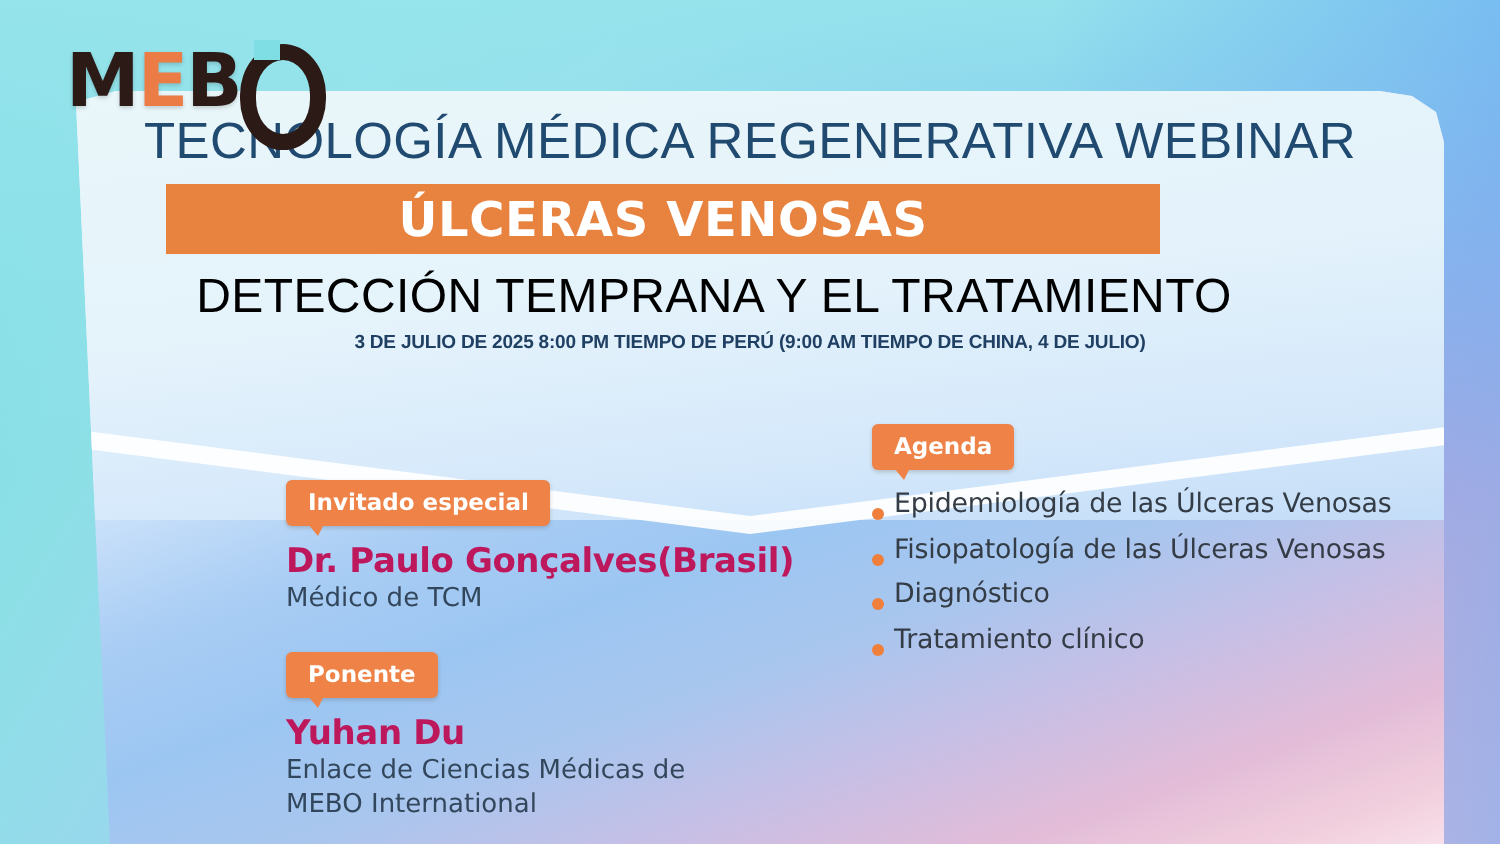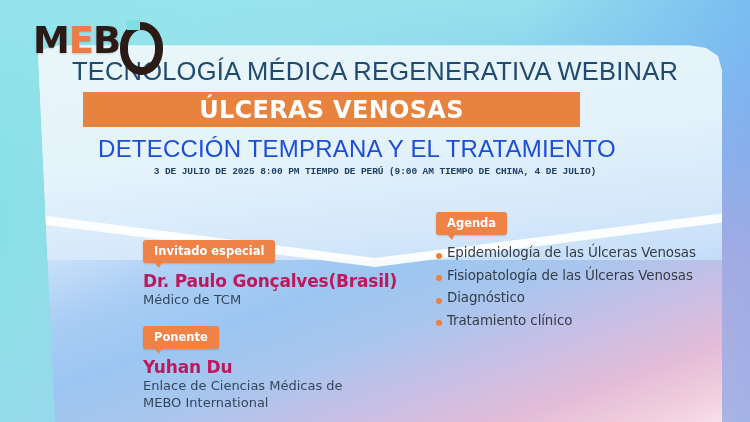--- a/index.html
+++ b/index.html
@@ -102,31 +102,31 @@
   }
   #title-banner .t {
     color:#ffffff; font-weight:bold; font-size:24px;
     letter-spacing:.3px;
     font-family:"DejaVu Sans", sans-serif;
   }
 
   #subtitle {
     position:absolute; left:0; top:135px; width:714px;
     text-align:center;
-    font-size:24px; color:#1d4ed8;
+    font-size:24px; color:#000000;
     letter-spacing:.2px;
   }
 
   #datetime {
     position:absolute; left:0; top:166px; width:750px;
     text-align:center;
     font-size:9.5px; font-weight:bold;
     color:#1f3f63;
     letter-spacing:-.1px;
-    font-family:Liberation Mono, monospace;
+    font-family:Liberation Sans, sans-serif;
   }
 
   
   .badge {
     position:relative; display:inline-block;
     background:#ee8247;
     color:#fff; font-weight:bold;
     font-size:11.5px;
     padding:4px 11px 5px 11px;
     border-radius:3px;
@@ -153,21 +153,21 @@
   .sp-role {
     font-size:13px; color:#33475c; line-height:1.22;
     font-family:"DejaVu Sans", sans-serif;
     margin-top:1px;
   }
 
   
   #agenda { position:absolute; left:436px; top:212px; width:290px; }
   #agenda-list { margin-top:10px; }
   .ag-item {
-    display:flex; align-items:center;
+    display:flex; align-items:flex-end;
     font-size:13.4px; color:#343c46;
     font-family:"DejaVu Sans", sans-serif;
     margin-bottom:7.5px;
     letter-spacing:-.1px;
   }
   .ag-dot {
     width:6px; height:6px; border-radius:50%;
     background:#f07f3c;
     margin-right:5px; margin-top:6px; flex:0 0 auto;
   }

